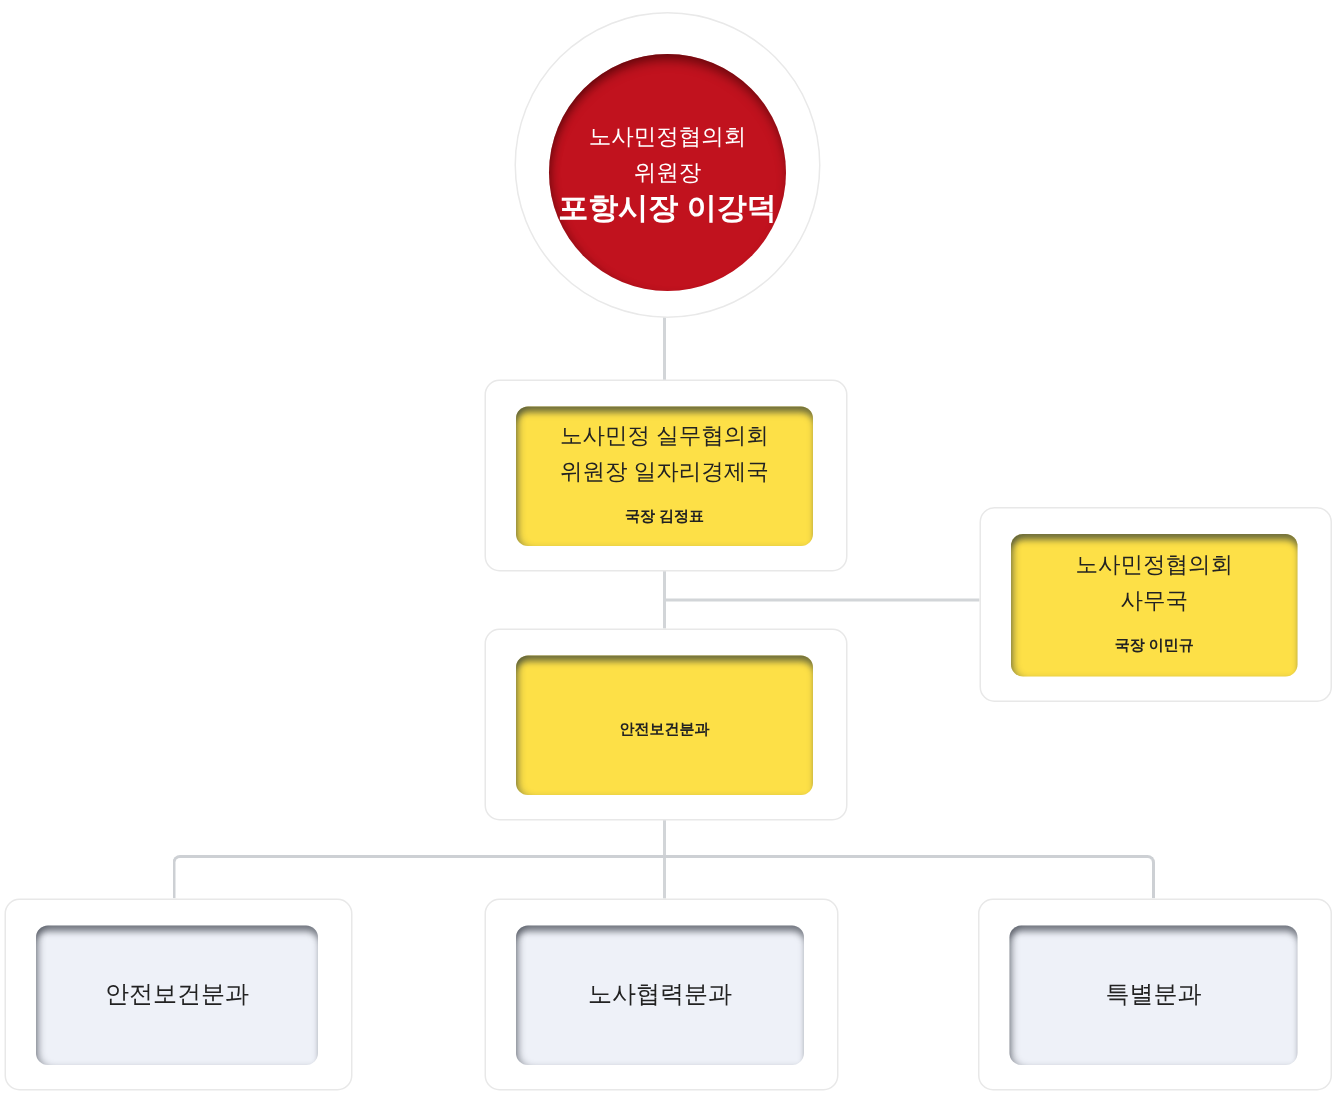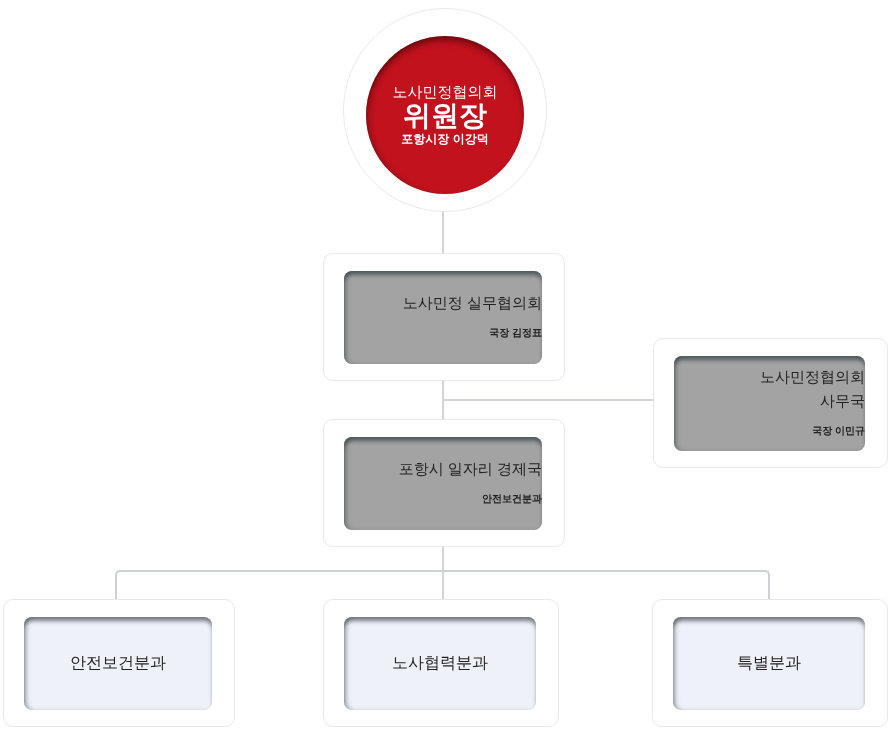--- a/index.html
+++ b/index.html
@@ -49,46 +49,45 @@
     box-shadow: inset 0 6px 7px -2px rgba(40,0,0,0.55),
                 inset 5px 0 6px -3px rgba(40,0,0,0.30);
     display: flex;
     flex-direction: column;
     align-items: center;
     justify-content: center;
     color: #ffffff;
     text-align: center;
   }
   .red-circle .org   { font-size: 15px; line-height: 22px; font-weight: 400; }
-  .red-circle .title { font-size: 28px; line-height: 26px; font-weight: 700; }
-  .red-circle .person{ font-size: 12px; line-height: 20px; font-weight: 700; margin-top: 0; }
+  .red-circle .title { font-size: 15px; line-height: 26px; font-weight: 400; }
+  .red-circle .person{ font-size: 20px; line-height: 20px; font-weight: 700; margin-top: 0; }
 
   
   .node {
     position: absolute;
     background: #ffffff;
     border: 1px solid #e8e8e8;
     border-radius: 10px;
   }
   .node .inner {
     position: absolute;
     left: 20px; right: 22px; top: 17px; bottom: 16px;
     border-radius: 8px;
     display: flex;
     flex-direction: column;
     align-items: center;
     justify-content: center;
     text-align: center;
     color: #222222;
   }
   .inner.teal {
-    background: #a3a3a3;
+    background: #fde047;
     box-shadow: inset 0 5px 4px -1px rgba(35,50,55,0.62),
                 inset 4px 0 5px -2px rgba(35,50,55,0.38);
-    align-items: flex-end;
   }
   .inner.lavender {
     background: #eef1f8;
     box-shadow: inset 0 5px 4px -1px rgba(45,50,60,0.60),
                 inset 4px 0 5px -2px rgba(45,50,60,0.40);
     align-items: center;
   }
   .inner .l1, .inner .l2 { font-size: 15px; line-height: 24px; font-weight: 400; }
   .inner .person { font-size: 10px; line-height: 22px; font-weight: 700; margin-top: 7px; }
   .inner .solo { font-size: 16px; font-weight: 400; }
@@ -108,35 +107,35 @@
   <div class="ring"></div>
   <div class="red-circle">
     <div class="org">노사민정협의회</div>
     <div class="title">위원장</div>
     <div class="person">포항시장 이강덕</div>
   </div>
 
   <div class="node" style="left:323px; top:253px; width:240px; height:126px;">
     <div class="inner teal">
       <div class="l1">노사민정 실무협의회</div>
+      <div class="l2">위원장 일자리경제국</div>
       <div class="person">국장 김정표</div>
     </div>
   </div>
 
   <div class="node" style="left:653px; top:338px; width:233px; height:128px;">
     <div class="inner teal">
       <div class="l1">노사민정협의회</div>
       <div class="l2">사무국</div>
       <div class="person">국장 이민규</div>
     </div>
   </div>
 
   <div class="node" style="left:323px; top:419px; width:240px; height:126px;">
     <div class="inner teal">
-      <div class="l1">포항시 일자리 경제국</div>
       <div class="person">안전보건분과</div>
     </div>
   </div>
 
   <div class="node" style="left:3px; top:599px; width:230px; height:126px;">
     <div class="inner lavender">
       <div class="solo">안전보건분과</div>
     </div>
   </div>
 

